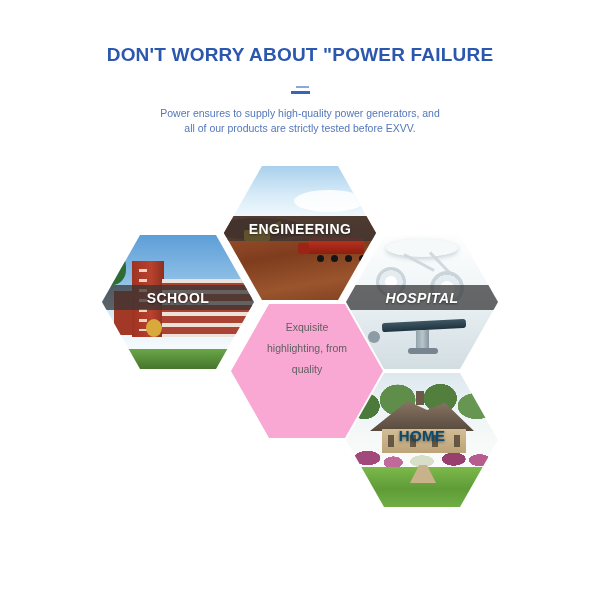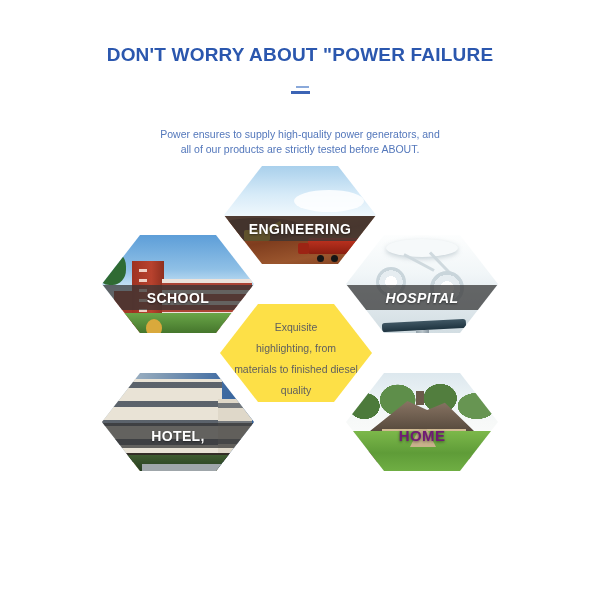--- a/index.html
+++ b/index.html
@@ -6,37 +6,37 @@
   .page{position:relative;width:600px;height:600px;background:#fff;overflow:hidden;
         font-family:"Liberation Sans",sans-serif;}
   
   .title{position:absolute;top:44px;left:0;right:0;text-align:center;
          font-size:19px;font-weight:bold;letter-spacing:.2px;color:#2b57ae;}
   .divider{position:absolute;top:86px;left:0;right:0;display:flex;flex-direction:column;
            align-items:center;gap:3px;}
   .divider .bar1{width:13px;height:2px;background:#8aa9da;margin-left:5px;}
   .divider .bar2{width:19px;height:3px;background:#3c64b5;}
   .subtitle{position:absolute;top:106px;left:0;right:0;text-align:center;
-            font-size:10.5px;line-height:15px;color:#5377bb;margin-top:21px;}
-  
-  .hex{position:absolute;width:152px;height:98px;overflow:hidden;
+            font-size:10.5px;line-height:15px;color:#5377bb;}
+  
+  .hex{position:absolute;width:152px;height:134px;overflow:hidden;
        clip-path:polygon(25% 0%,75% 0%,100% 50%,75% 100%,25% 100%,0% 50%);}
   .hex-img{position:absolute;inset:0;}
   .hex-img div{position:absolute;}
   .hex-band{position:absolute;left:0;right:0;top:50px;height:25px;z-index:5;
             background:rgba(52,52,52,.74);display:flex;align-items:center;justify-content:center;}
   .hex-label{color:#fff;font-weight:bold;font-size:14px;letter-spacing:.4px;
              text-shadow:0 1px 2px rgba(0,0,0,.45);}
   .label-plain{position:absolute;left:0;right:0;top:54px;z-index:5;text-align:center;
-               color:#701a75;font-weight:bold;font-size:15px;letter-spacing:.4px;
+               color:#0c4a6e;font-weight:bold;font-size:15px;letter-spacing:.4px;
                text-shadow:0 1px 3px rgba(0,0,0,.5);}
   .hx-engineering{left:224px;top:166px;}
   .hx-school{left:102px;top:235px;}
   .hx-hospital{left:346px;top:235px;font-style:italic;}
-  .hx-center{left:220px;top:304px;background:#fde047;}
+  .hx-center{left:231px;top:304px;background:#f9a8d4;}
   .hx-hotel{left:102px;top:373px;}
   .hx-home{left:346px;top:373px;}
   .hx-production{left:224px;top:442px;}
   .center-text{position:absolute;inset:0;padding-top:13px;text-align:center;
                font-size:10.5px;line-height:21px;color:#5f5f5f;}
   
   .eng-sky{left:0;right:0;top:0;height:52px;background:linear-gradient(180deg,#a9d0ec 0%,#d7ebf8 55%,#f2f9fd 100%);}
   .eng-cloud{left:70px;top:24px;width:70px;height:22px;border-radius:50%;background:rgba(255,255,255,.85);}
   .eng-ground{left:0;right:0;top:50px;bottom:0;background:linear-gradient(170deg,#a55732 0%,#7f3d1e 45%,#9a552d 75%,#7f3f20 100%);}
   .eng-mound{left:-12px;top:52px;width:95px;height:22px;border-radius:50%;background:#6d3116;}
@@ -136,21 +136,21 @@
 
   <div class="title">DON'T WORRY ABOUT "POWER FAILURE</div>
 
   <div class="divider">
     <div class="bar1"></div>
     <div class="bar2"></div>
   </div>
 
   <div class="subtitle">
     <div>Power ensures to supply high-quality power generators, and</div>
-    <div>all of our products are strictly tested before ABOUT.</div>
+    <div>all of our products are strictly tested before EXVV.</div>
   </div>
 
   <div class="hex hx-engineering">
     <div class="hex-img">
       <div class="eng-sky"></div>
       <div class="eng-cloud"></div>
       <div class="eng-ground"></div>
       <div class="eng-mound"></div>
       <div class="eng-digger"></div>
       <div class="eng-truck"></div>
@@ -191,39 +191,24 @@
     </div>
     <div class="hex-band">
       <span class="hex-label">HOSPITAL</span>
     </div>
   </div>
 
   <div class="hex hx-center">
     <div class="center-text">
       <div>Exquisite</div>
       <div>highlighting, from</div>
-      <div>materials to finished diesel</div>
       <div>quality</div>
     </div>
   </div>
 
-  <div class="hex hx-hotel">
-    <div class="hex-img">
-      <div class="hot-sky"></div>
-      <div class="hot-bld"></div>
-      <div class="hot-wing"></div>
-      <div class="hot-canopy"></div>
-      <div class="hot-entry"></div>
-      <div class="hot-plants"></div>
-      <div class="hot-pave"></div>
-    </div>
-    <div class="hex-band">
-      <span class="hex-label">HOTEL,</span>
-    </div>
-  </div>
 
   <div class="hex hx-home">
     <div class="hex-img">
       <div class="home-sky"></div>
       <div class="home-trees"></div>
       <div class="home-chimney"></div>
       <div class="home-roof"></div>
       <div class="home-wall"></div>
       <div class="home-bushes"></div>
       <div class="home-lawn"></div>

